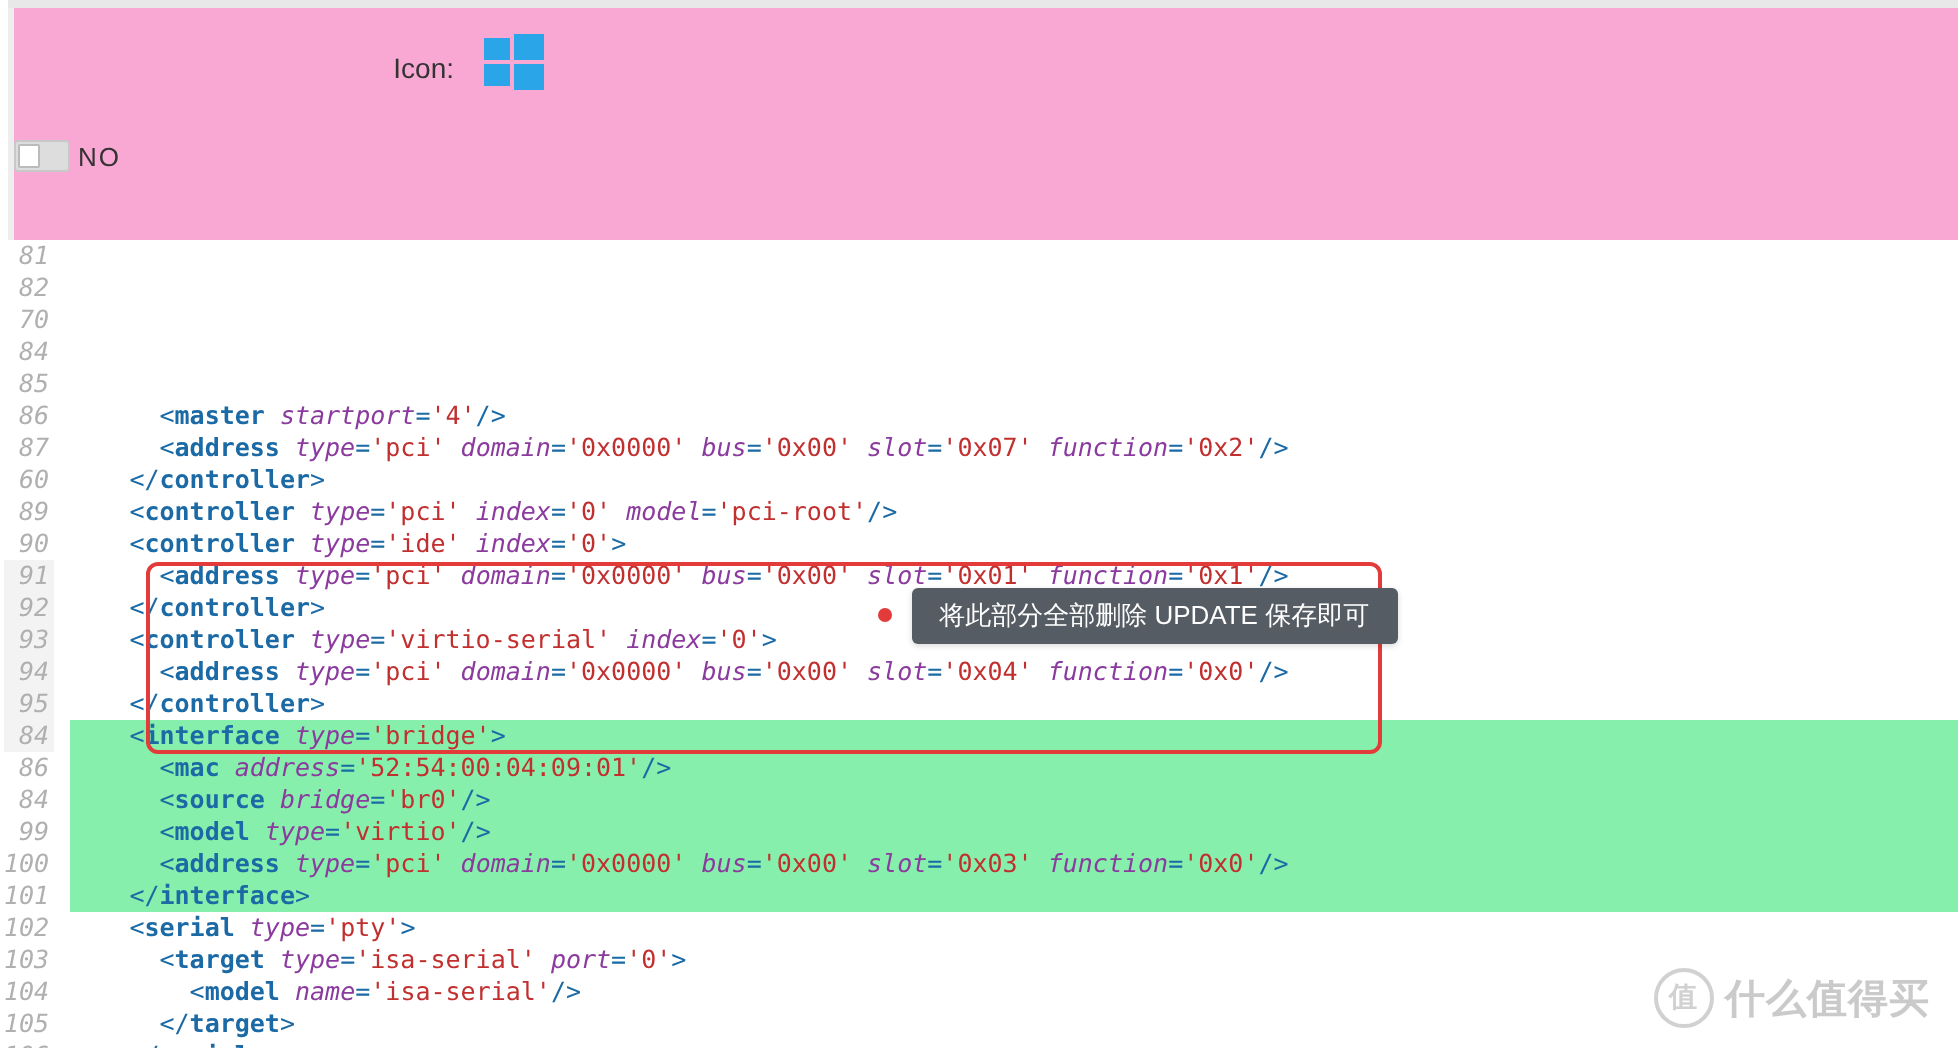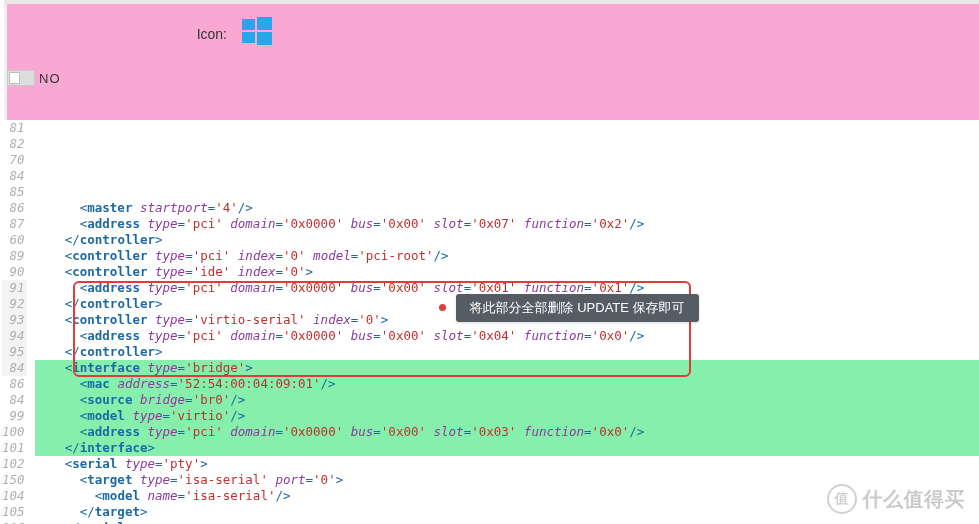--- a/index.html
+++ b/index.html
@@ -231,21 +231,21 @@
       <div class="hl">93</div>
       <div class="hl">94</div>
       <div class="hl">95</div>
       <div class="hl">84</div>
       <div>86</div>
       <div>84</div>
       <div>99</div>
       <div>100</div>
       <div>101</div>
       <div>102</div>
-      <div>150</div>
+      <div>103</div>
       <div>104</div>
       <div>105</div>
       <div>106</div>
     </div>
   <div class="code" id="code">
     <div class="highlight-box"></div>
     <div class="dot"></div>
     <div class="tooltip"><span>将此部分全部删除 UPDATE 保存即可</span></div>
   <div class="ln">      <span class="punct">&lt;</span><span class="tag">master</span> <span class="attr">startport</span><span class="punct">=</span><span class="val">'4'</span><span class="punct">/&gt;</span></div><div class="ln">      <span class="punct">&lt;</span><span class="tag">address</span> <span class="attr">type</span><span class="punct">=</span><span class="val">'pci'</span> <span class="attr">domain</span><span class="punct">=</span><span class="val">'0x0000'</span> <span class="attr">bus</span><span class="punct">=</span><span class="val">'0x00'</span> <span class="attr">slot</span><span class="punct">=</span><span class="val">'0x07'</span> <span class="attr">function</span><span class="punct">=</span><span class="val">'0x2'</span><span class="punct">/&gt;</span></div><div class="ln">    <span class="punct">&lt;/</span><span class="tag">controller</span><span class="punct">&gt;</span></div><div class="ln">    <span class="punct">&lt;</span><span class="tag">controller</span> <span class="attr">type</span><span class="punct">=</span><span class="val">'pci'</span> <span class="attr">index</span><span class="punct">=</span><span class="val">'0'</span> <span class="attr">model</span><span class="punct">=</span><span class="val">'pci-root'</span><span class="punct">/&gt;</span></div><div class="ln">    <span class="punct">&lt;</span><span class="tag">controller</span> <span class="attr">type</span><span class="punct">=</span><span class="val">'ide'</span> <span class="attr">index</span><span class="punct">=</span><span class="val">'0'</span><span class="punct">&gt;</span></div><div class="ln">      <span class="punct">&lt;</span><span class="tag">address</span> <span class="attr">type</span><span class="punct">=</span><span class="val">'pci'</span> <span class="attr">domain</span><span class="punct">=</span><span class="val">'0x0000'</span> <span class="attr">bus</span><span class="punct">=</span><span class="val">'0x00'</span> <span class="attr">slot</span><span class="punct">=</span><span class="val">'0x01'</span> <span class="attr">function</span><span class="punct">=</span><span class="val">'0x1'</span><span class="punct">/&gt;</span></div><div class="ln">    <span class="punct">&lt;/</span><span class="tag">controller</span><span class="punct">&gt;</span></div><div class="ln">    <span class="punct">&lt;</span><span class="tag">controller</span> <span class="attr">type</span><span class="punct">=</span><span class="val">'virtio-serial'</span> <span class="attr">index</span><span class="punct">=</span><span class="val">'0'</span><span class="punct">&gt;</span></div><div class="ln">      <span class="punct">&lt;</span><span class="tag">address</span> <span class="attr">type</span><span class="punct">=</span><span class="val">'pci'</span> <span class="attr">domain</span><span class="punct">=</span><span class="val">'0x0000'</span> <span class="attr">bus</span><span class="punct">=</span><span class="val">'0x00'</span> <span class="attr">slot</span><span class="punct">=</span><span class="val">'0x04'</span> <span class="attr">function</span><span class="punct">=</span><span class="val">'0x0'</span><span class="punct">/&gt;</span></div><div class="ln">    <span class="punct">&lt;/</span><span class="tag">controller</span><span class="punct">&gt;</span></div><div class="ln hl">    <span class="punct">&lt;</span><span class="tag">interface</span> <span class="attr">type</span><span class="punct">=</span><span class="val">'bridge'</span><span class="punct">&gt;</span></div><div class="ln hl">      <span class="punct">&lt;</span><span class="tag">mac</span> <span class="attr">address</span><span class="punct">=</span><span class="val">'52:54:00:04:09:01'</span><span class="punct">/&gt;</span></div><div class="ln hl">      <span class="punct">&lt;</span><span class="tag">source</span> <span class="attr">bridge</span><span class="punct">=</span><span class="val">'br0'</span><span class="punct">/&gt;</span></div><div class="ln hl">      <span class="punct">&lt;</span><span class="tag">model</span> <span class="attr">type</span><span class="punct">=</span><span class="val">'virtio'</span><span class="punct">/&gt;</span></div><div class="ln hl">      <span class="punct">&lt;</span><span class="tag">address</span> <span class="attr">type</span><span class="punct">=</span><span class="val">'pci'</span> <span class="attr">domain</span><span class="punct">=</span><span class="val">'0x0000'</span> <span class="attr">bus</span><span class="punct">=</span><span class="val">'0x00'</span> <span class="attr">slot</span><span class="punct">=</span><span class="val">'0x03'</span> <span class="attr">function</span><span class="punct">=</span><span class="val">'0x0'</span><span class="punct">/&gt;</span></div><div class="ln hl">    <span class="punct">&lt;/</span><span class="tag">interface</span><span class="punct">&gt;</span></div><div class="ln">    <span class="punct">&lt;</span><span class="tag">serial</span> <span class="attr">type</span><span class="punct">=</span><span class="val">'pty'</span><span class="punct">&gt;</span></div><div class="ln">      <span class="punct">&lt;</span><span class="tag">target</span> <span class="attr">type</span><span class="punct">=</span><span class="val">'isa-serial'</span> <span class="attr">port</span><span class="punct">=</span><span class="val">'0'</span><span class="punct">&gt;</span></div><div class="ln">        <span class="punct">&lt;</span><span class="tag">model</span> <span class="attr">name</span><span class="punct">=</span><span class="val">'isa-serial'</span><span class="punct">/&gt;</span></div><div class="ln">      <span class="punct">&lt;/</span><span class="tag">target</span><span class="punct">&gt;</span></div><div class="ln">    <span class="punct">&lt;/</span><span class="tag">serial</span><span class="punct">&gt;</span></div></div>
 </div>

